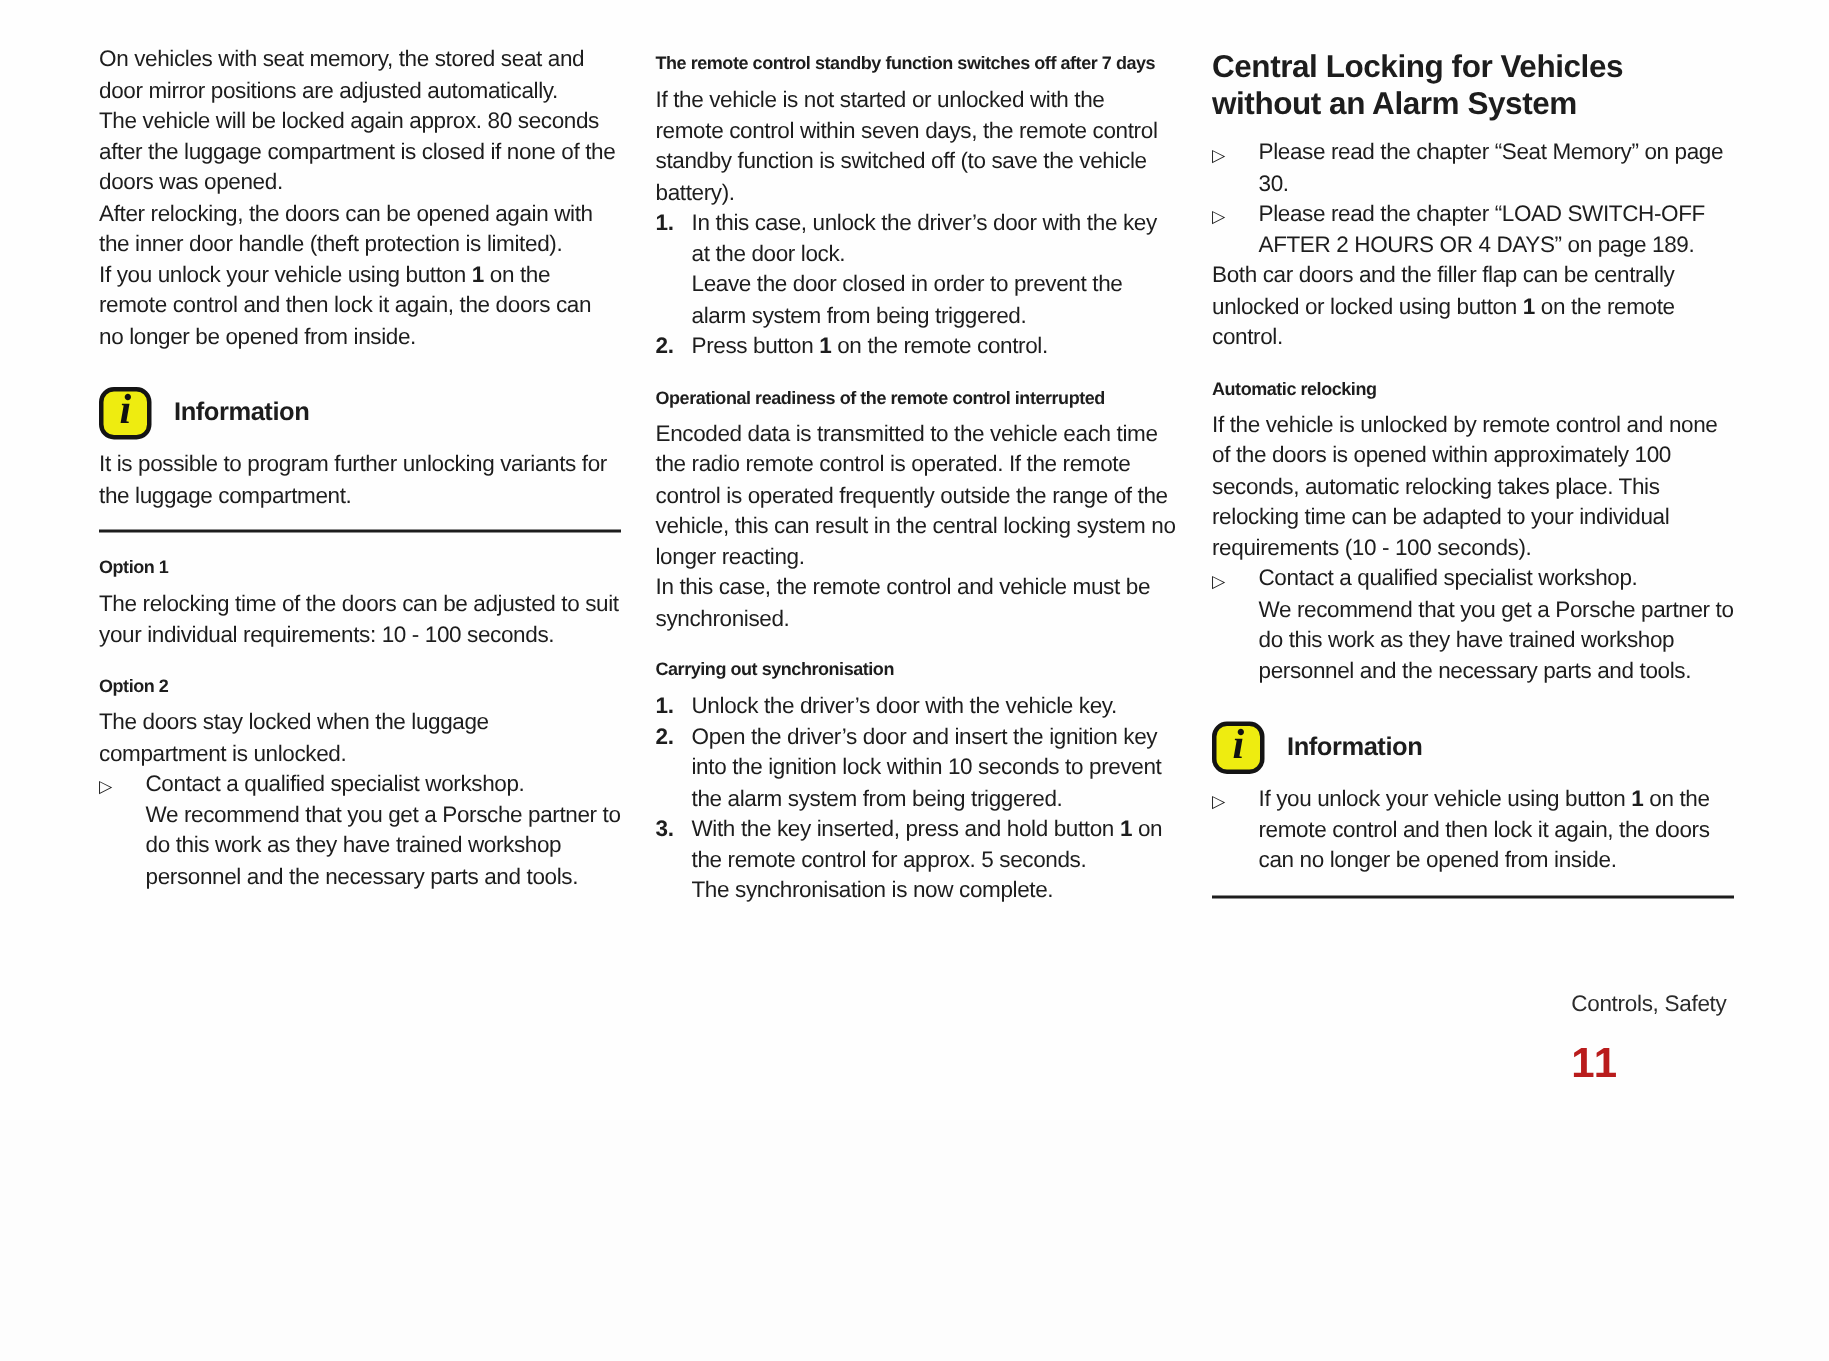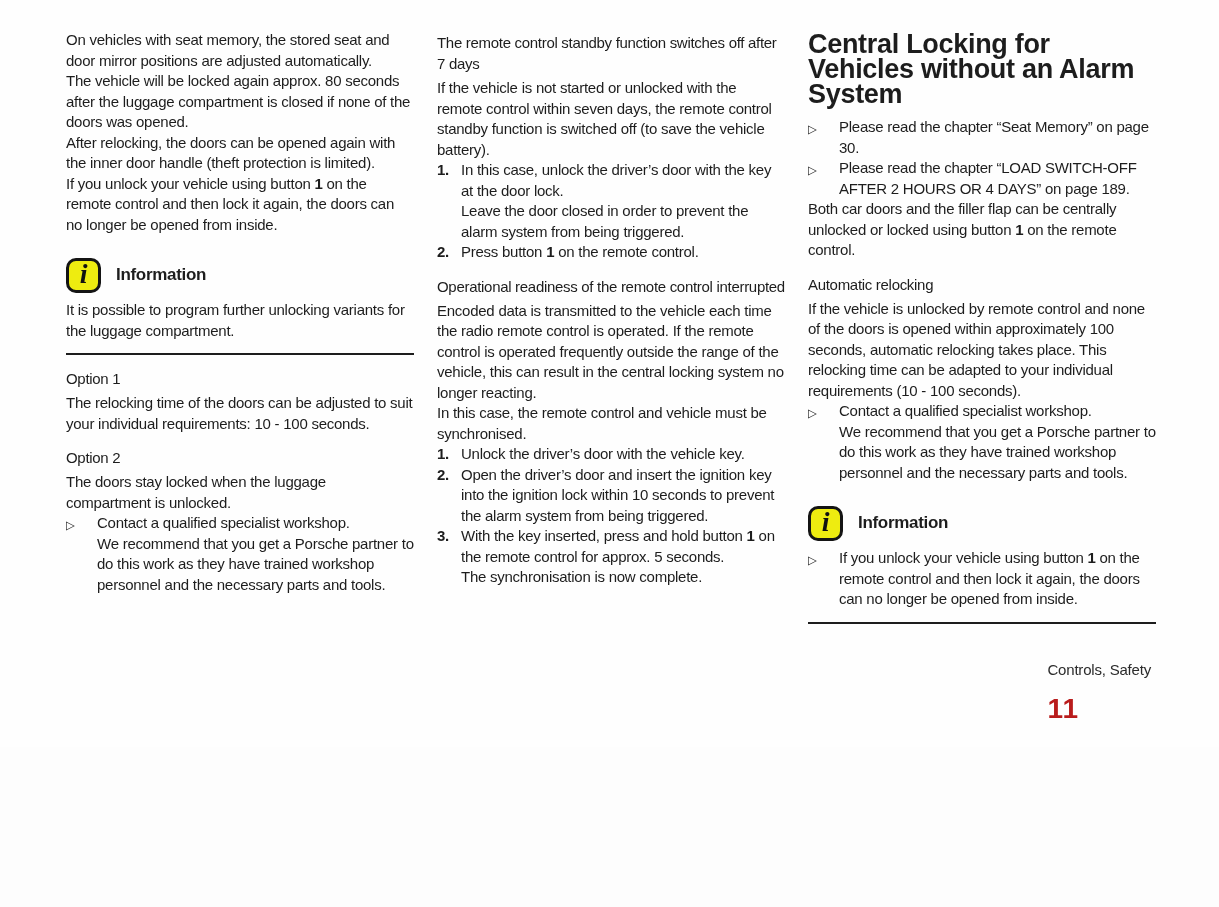--- a/index.html
+++ b/index.html
@@ -7,22 +7,22 @@
     width:1219px; height:907px;
     background:#fdfdfd;
     font-family:"Liberation Sans", sans-serif;
     color:#1d1d1d;
     -webkit-font-smoothing:antialiased;
   }
   .page { position:relative; width:1219px; height:747px; background:#fefefe; overflow:hidden; }
   .columns { display:flex; padding:30px 0 0 66px; gap:23px; }
   .col { flex:0 0 348px; width:348px; font-size:15px; line-height:20.5px; letter-spacing:-0.25px; }
   .col p { margin:0; }
-  .h1 { font-size:27px; line-height:25px; font-weight:bold; margin:0 0 10px 0; letter-spacing:-0.3px; }
-  .h2 { font-size:15px; line-height:21px; font-weight:normal; margin:13px 0 4px 0; letter-spacing:-0.3px; }
+  .h1 { font-size:21px; line-height:25px; font-weight:bold; margin:0 0 10px 0; letter-spacing:-0.3px; }
+  .h2 { font-size:12px; line-height:21px; font-weight:bold; margin:13px 0 4px 0; letter-spacing:-0.3px; }
   .col > .h2:first-child, .col > .h1:first-child { margin-top:2px; }
   .info-head { display:flex; align-items:center; gap:15px; margin:23px 0 7px 0; }
   .info-icon {
     box-sizing:border-box; width:35px; height:35px;
     background:#eeec10; border:3px solid #141414; border-radius:10px;
     display:flex; align-items:center; justify-content:center;
     font-family:"Liberation Serif", serif; font-style:italic; font-weight:bold;
     font-size:28px; line-height:1; padding-bottom:3px; color:#111;
   }
   .info-label { font-weight:bold; font-size:17px; letter-spacing:-0.3px; }
@@ -83,20 +83,21 @@
           <div class="oli">
             <span class="num">2.</span>
             <div class="oli-body">
               <p>Press button <strong>1</strong> on the remote control.</p>
             </div>
           </div>
         </div>
         <div class="h2">Operational readiness of the remote control interrupted</div>
         <p>Encoded data is transmitted to the vehicle each time the radio remote control is operated. If the remote control is operated frequently outside the range of the vehicle, this can result in the central locking system no longer reacting.</p>
         <p>In this case, the remote control and vehicle must be synchronised.</p>
+        <div class="h2">Carrying out synchronisation</div>
         <div>
           <div class="oli">
             <span class="num">1.</span>
             <div class="oli-body">
               <p>Unlock the driver’s door with the vehicle key.</p>
             </div>
           </div>
           <div class="oli">
             <span class="num">2.</span>
             <div class="oli-body">

